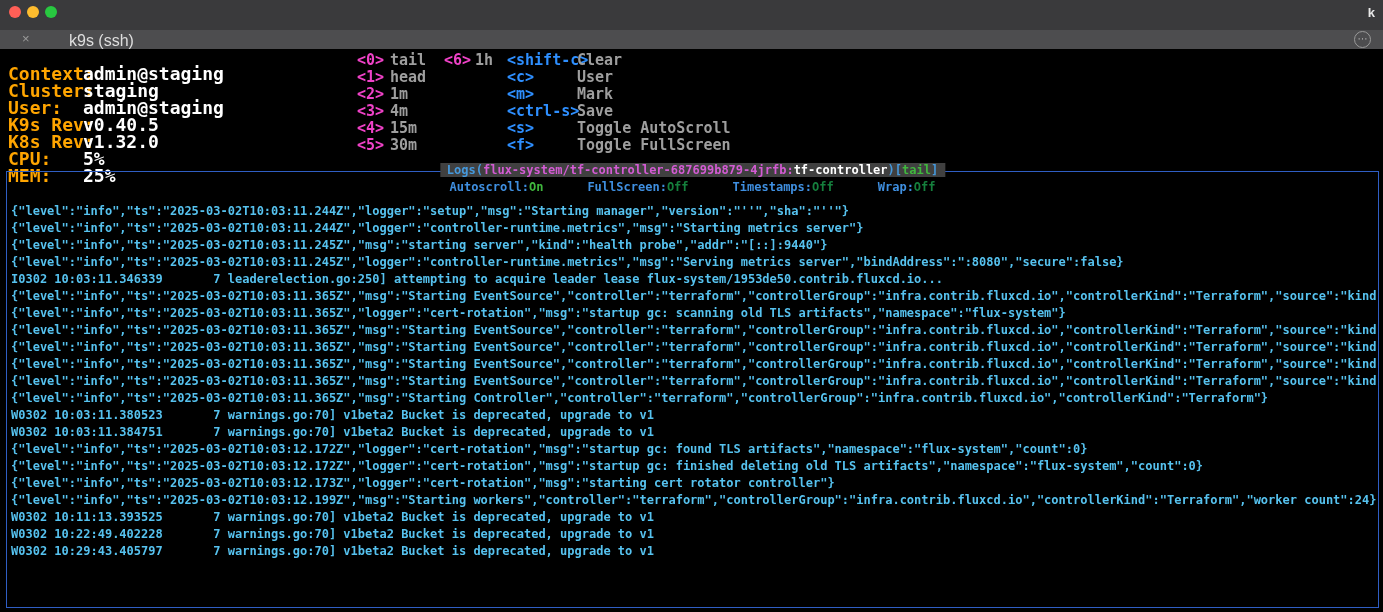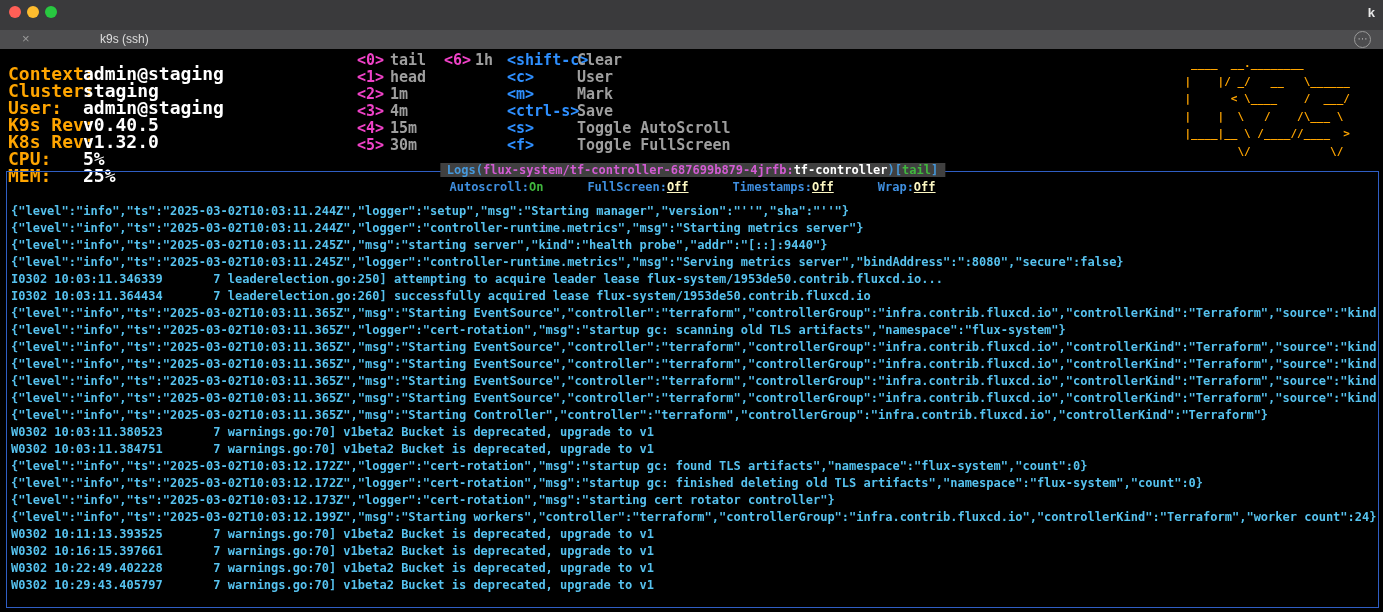--- a/index.html
+++ b/index.html
@@ -9,21 +9,21 @@
   .titlebar{position:absolute;left:0;top:0;width:100%;height:30px;background:#3a3a3c;}
   .traffic{position:absolute;top:6px;width:12px;height:12px;border-radius:50%;}
   .t-close{left:9px;background:#ff5f57;}
   .t-min{left:27px;background:#febc2e;}
   .t-max{left:45px;background:#28c840;}
   .corner-k{position:absolute;right:8px;top:5px;color:#e8e8e8;font-family:"Liberation Sans",sans-serif;
             font-size:13px;font-weight:bold;}
   .tabbar{position:absolute;left:0;top:30px;width:100%;height:19px;background:#4d4d4f;
           font-family:"Liberation Sans",sans-serif;color:#dedede;font-size:12px;}
   .tab-close{position:absolute;left:22px;top:1px;color:#9a9a9a;font-size:13px;cursor:default;}
-  .tab-label{position:absolute;left:100px;top:2px;font-size:12px;}
+  .tab-label{position:absolute;left:69px;top:2px;font-size:16px;}
   .tab-more{position:absolute;right:12px;top:1px;width:15px;height:15px;border:1px solid #9a9a9a;
             border-radius:50%;color:#b5b5b5;text-align:center;line-height:13px;font-size:10px;}
   
   .terminal{position:absolute;left:0;top:49px;width:1383px;height:563px;background:#000;font-weight:bold;}
   .info{position:absolute;left:8px;top:16px;font-size:18px;line-height:17px;}
   .info-row{height:17px;white-space:pre;}
   .info-label{display:inline-block;width:75px;color:#ffa500;}
   .info-value{color:#ffffff;}
   .hk{position:absolute;top:3px;font-size:15px;line-height:17px;}
   .hk-row{height:17px;white-space:pre;}
@@ -41,21 +41,21 @@
   .logbox-title{position:absolute;left:50%;top:-9px;transform:translateX(-50%);background:#404040;
                 padding:0 7px;white-space:pre;font-size:12px;}
   .tt-blue{color:#4599dd;}
   .tt-path{color:#d45bd4;}
   .tt-container{color:#ffffff;font-weight:bold;}
   .tt-mode{color:#40b83e;}
   .log-status{position:absolute;left:0;top:7px;width:100%;display:flex;justify-content:center;
               gap:44px;font-size:12px;line-height:17px;}
   .st-label{color:#3f8fe0;}
   .st-on{color:#40b83e;}
-  .st-off{color:#fef9c3;text-decoration:underline;}
+  .st-off{color:#15803d;}
   .log-lines{position:absolute;left:4px;top:31px;right:2px;bottom:1px;overflow:hidden;}
   .log-line{height:17px;line-height:17px;white-space:pre;font-size:12px;color:#56c2ef;}
 </style>
 </head>
 <body>
 
 <div class="window">
 
   <div class="titlebar">
     <div class="traffic t-close"></div>
@@ -98,58 +98,50 @@
     <div class="hk col3">
       <div class="hk-row"><span class="hk-key blue">&lt;shift-c&gt;</span><span class="hk-label">Clear</span></div>
       <div class="hk-row"><span class="hk-key blue">&lt;c&gt;</span><span class="hk-label">User</span></div>
       <div class="hk-row"><span class="hk-key blue">&lt;m&gt;</span><span class="hk-label">Mark</span></div>
       <div class="hk-row"><span class="hk-key blue">&lt;ctrl-s&gt;</span><span class="hk-label">Save</span></div>
       <div class="hk-row"><span class="hk-key blue">&lt;s&gt;</span><span class="hk-label">Toggle AutoScroll</span></div>
       <div class="hk-row"><span class="hk-key blue">&lt;f&gt;</span><span class="hk-label">Toggle FullScreen</span></div>
     </div>
 
 
-    <pre class="logo"> ____  __.________
-|    |/ _/   __   \______
-|      &lt; \____    /  ___/
-|    |  \   /    /\___ \
-|____|__ \ /____//____  &gt;
-        \/            \/</pre>
 
     <div class="logbox">
       <div class="logbox-title"><span class="tt-blue">Logs(</span><span class="tt-path">flux-system/tf-controller-687699b879-4jrfb:</span><span class="tt-container">tf-controller</span><span class="tt-blue">)[</span><span class="tt-mode">tail</span><span class="tt-blue">]</span></div>
 
       <div class="log-status">
         <span><span class="st-label">Autoscroll:</span><span class="st-on">On</span></span>
         <span><span class="st-label">FullScreen:</span><span class="st-off">Off</span></span>
         <span><span class="st-label">Timestamps:</span><span class="st-off">Off</span></span>
         <span><span class="st-label">Wrap:</span><span class="st-off">Off</span></span>
       </div>
 
       <div class="log-lines">
         <div class="log-line">{"level":"info","ts":"2025-03-02T10:03:11.244Z","logger":"setup","msg":"Starting manager","version":"''","sha":"''"}</div>
         <div class="log-line">{"level":"info","ts":"2025-03-02T10:03:11.244Z","logger":"controller-runtime.metrics","msg":"Starting metrics server"}</div>
         <div class="log-line">{"level":"info","ts":"2025-03-02T10:03:11.245Z","msg":"starting server","kind":"health probe","addr":"[::]:9440"}</div>
         <div class="log-line">{"level":"info","ts":"2025-03-02T10:03:11.245Z","logger":"controller-runtime.metrics","msg":"Serving metrics server","bindAddress":":8080","secure":false}</div>
         <div class="log-line">I0302 10:03:11.346339       7 leaderelection.go:250] attempting to acquire leader lease flux-system/1953de50.contrib.fluxcd.io...</div>
-        <div class="log-line">I0302 10:03:11.364434       7 leaderelection.go:260] successfully acquired lease flux-system/1953de50.contrib.fluxcd.io</div>
         <div class="log-line">{"level":"info","ts":"2025-03-02T10:03:11.365Z","msg":"Starting EventSource","controller":"terraform","controllerGroup":"infra.contrib.fluxcd.io","controllerKind":"Terraform","source":"kind</div>
         <div class="log-line">{"level":"info","ts":"2025-03-02T10:03:11.365Z","logger":"cert-rotation","msg":"startup gc: scanning old TLS artifacts","namespace":"flux-system"}</div>
         <div class="log-line">{"level":"info","ts":"2025-03-02T10:03:11.365Z","msg":"Starting EventSource","controller":"terraform","controllerGroup":"infra.contrib.fluxcd.io","controllerKind":"Terraform","source":"kind</div>
         <div class="log-line">{"level":"info","ts":"2025-03-02T10:03:11.365Z","msg":"Starting EventSource","controller":"terraform","controllerGroup":"infra.contrib.fluxcd.io","controllerKind":"Terraform","source":"kind</div>
         <div class="log-line">{"level":"info","ts":"2025-03-02T10:03:11.365Z","msg":"Starting EventSource","controller":"terraform","controllerGroup":"infra.contrib.fluxcd.io","controllerKind":"Terraform","source":"kind</div>
         <div class="log-line">{"level":"info","ts":"2025-03-02T10:03:11.365Z","msg":"Starting EventSource","controller":"terraform","controllerGroup":"infra.contrib.fluxcd.io","controllerKind":"Terraform","source":"kind</div>
         <div class="log-line">{"level":"info","ts":"2025-03-02T10:03:11.365Z","msg":"Starting Controller","controller":"terraform","controllerGroup":"infra.contrib.fluxcd.io","controllerKind":"Terraform"}</div>
         <div class="log-line">W0302 10:03:11.380523       7 warnings.go:70] v1beta2 Bucket is deprecated, upgrade to v1</div>
         <div class="log-line">W0302 10:03:11.384751       7 warnings.go:70] v1beta2 Bucket is deprecated, upgrade to v1</div>
         <div class="log-line">{"level":"info","ts":"2025-03-02T10:03:12.172Z","logger":"cert-rotation","msg":"startup gc: found TLS artifacts","namespace":"flux-system","count":0}</div>
         <div class="log-line">{"level":"info","ts":"2025-03-02T10:03:12.172Z","logger":"cert-rotation","msg":"startup gc: finished deleting old TLS artifacts","namespace":"flux-system","count":0}</div>
         <div class="log-line">{"level":"info","ts":"2025-03-02T10:03:12.173Z","logger":"cert-rotation","msg":"starting cert rotator controller"}</div>
         <div class="log-line">{"level":"info","ts":"2025-03-02T10:03:12.199Z","msg":"Starting workers","controller":"terraform","controllerGroup":"infra.contrib.fluxcd.io","controllerKind":"Terraform","worker count":24}</div>
         <div class="log-line">W0302 10:11:13.393525       7 warnings.go:70] v1beta2 Bucket is deprecated, upgrade to v1</div>
-        <div class="log-line">W0302 10:16:15.397661       7 warnings.go:70] v1beta2 Bucket is deprecated, upgrade to v1</div>
         <div class="log-line">W0302 10:22:49.402228       7 warnings.go:70] v1beta2 Bucket is deprecated, upgrade to v1</div>
         <div class="log-line">W0302 10:29:43.405797       7 warnings.go:70] v1beta2 Bucket is deprecated, upgrade to v1</div>
       </div>
     </div>
 
   </div>
 </div>
 
 </body></html>

